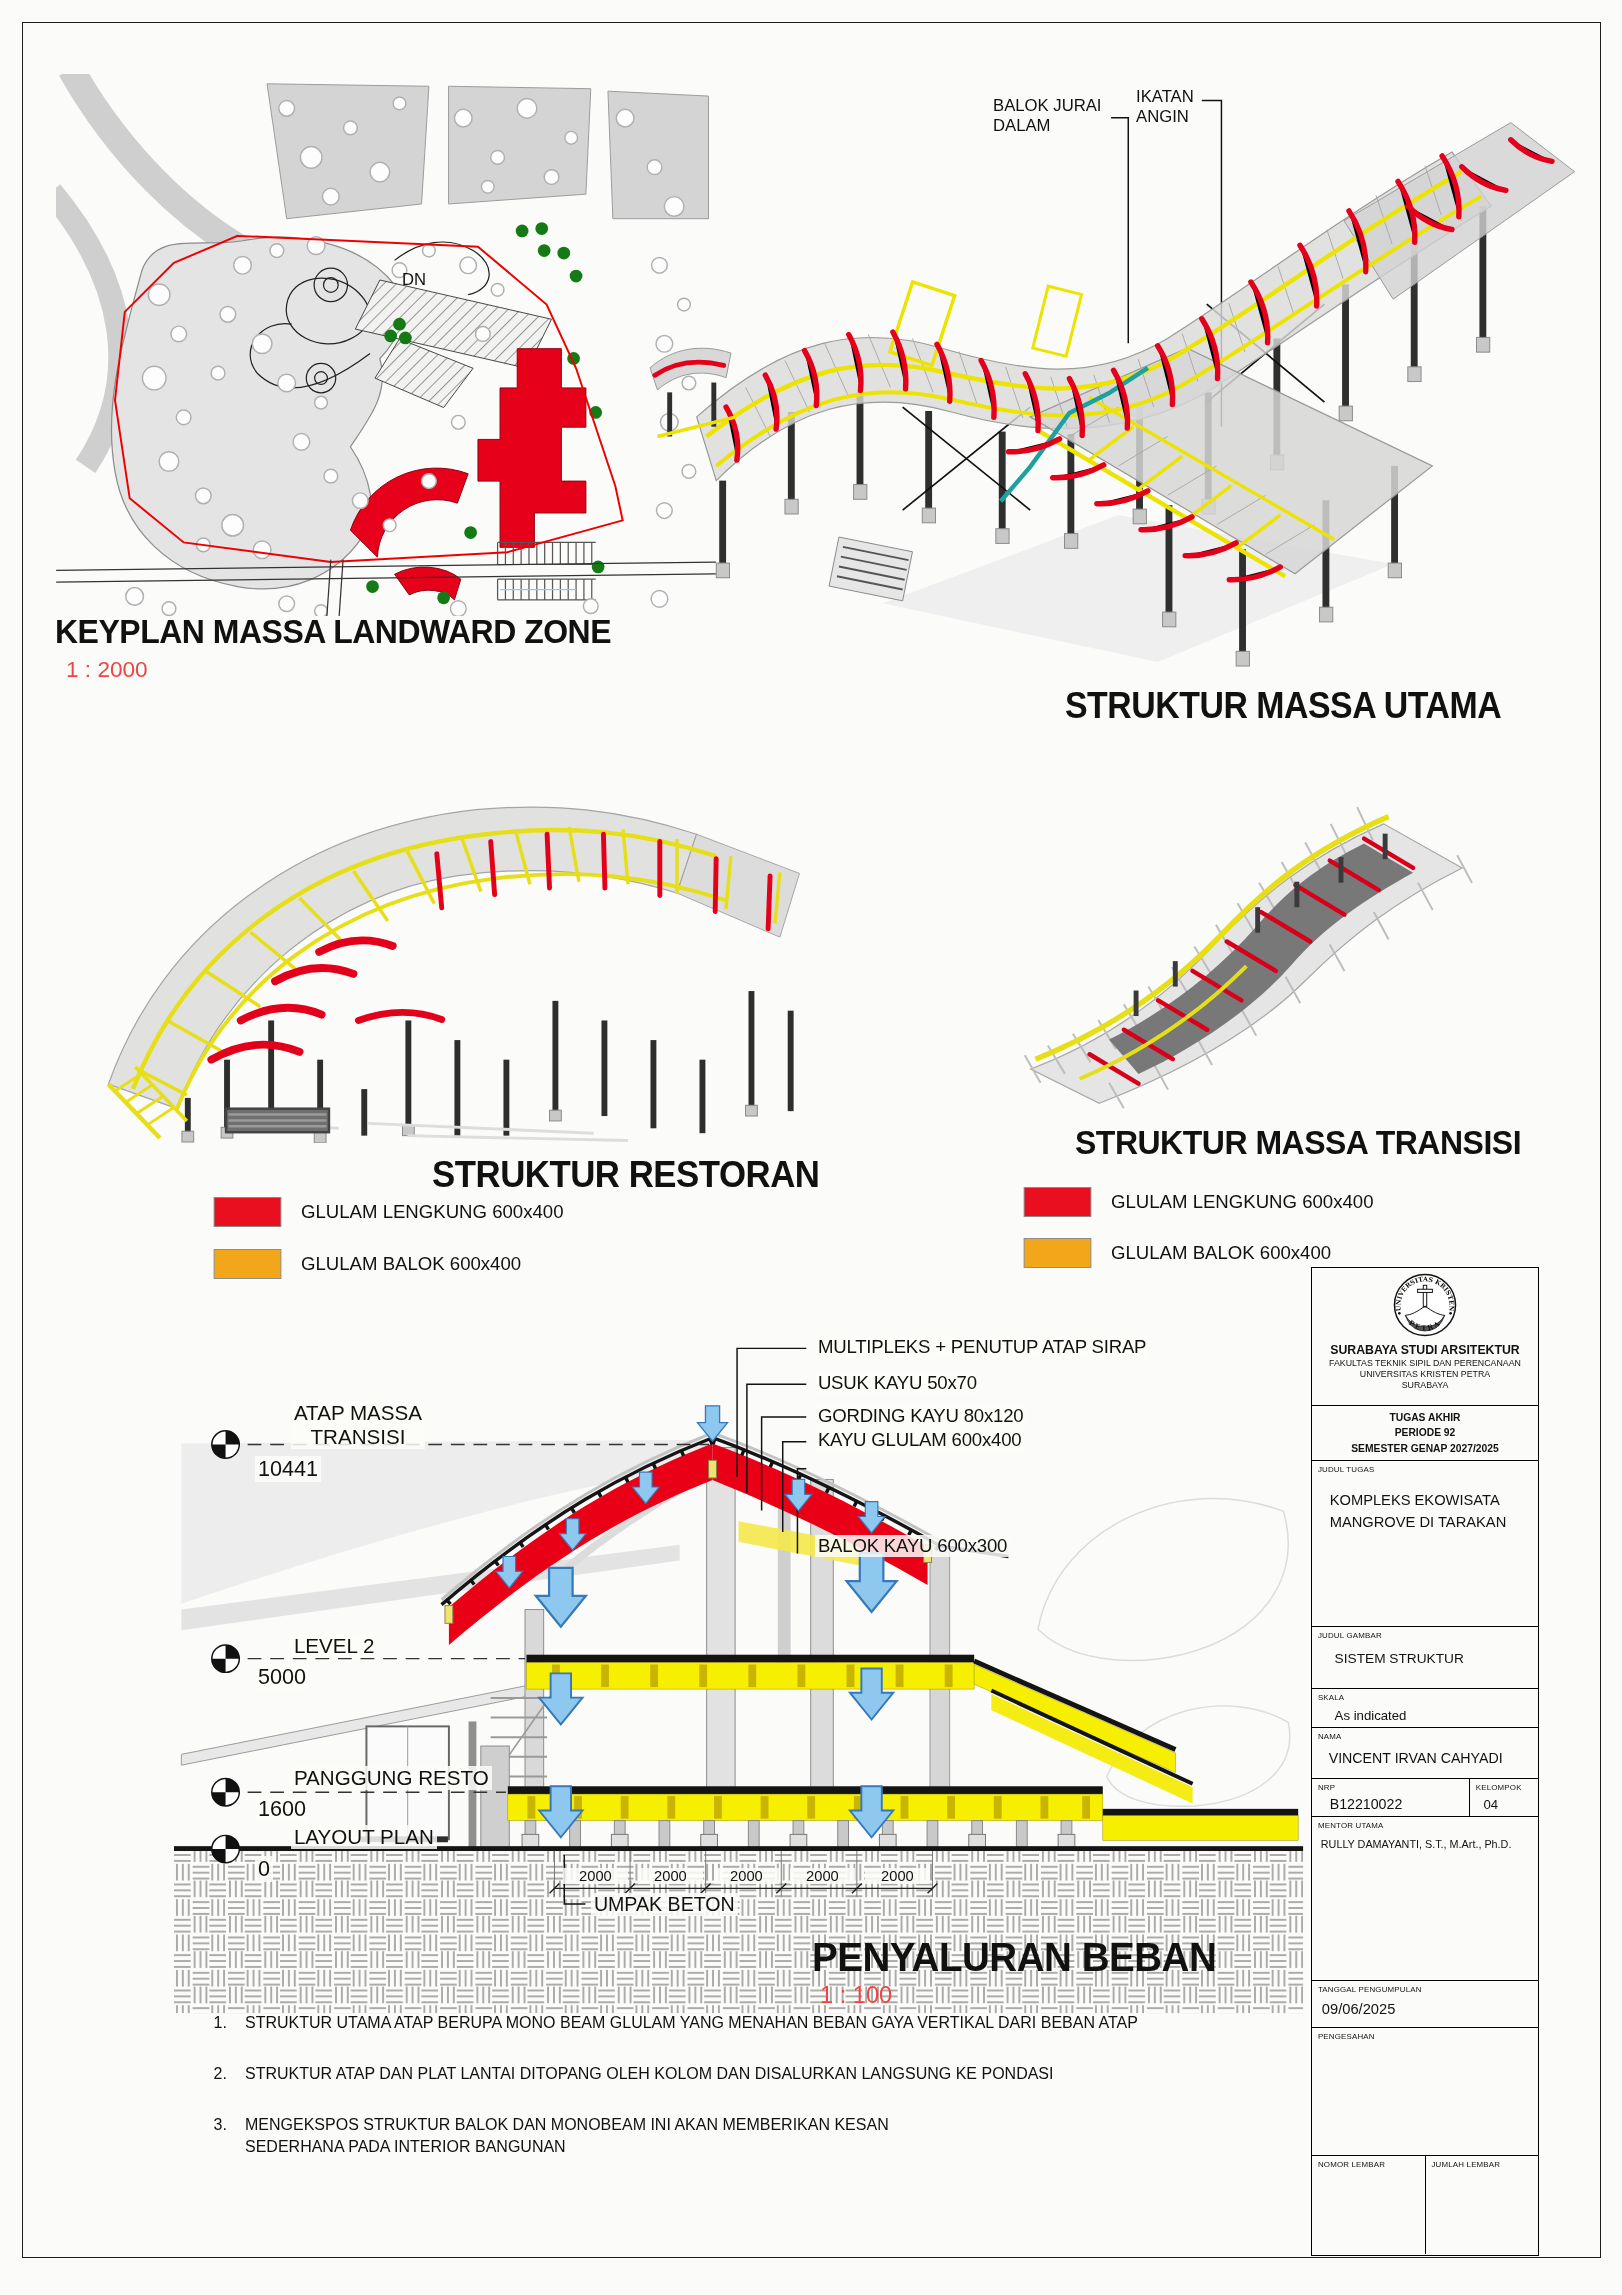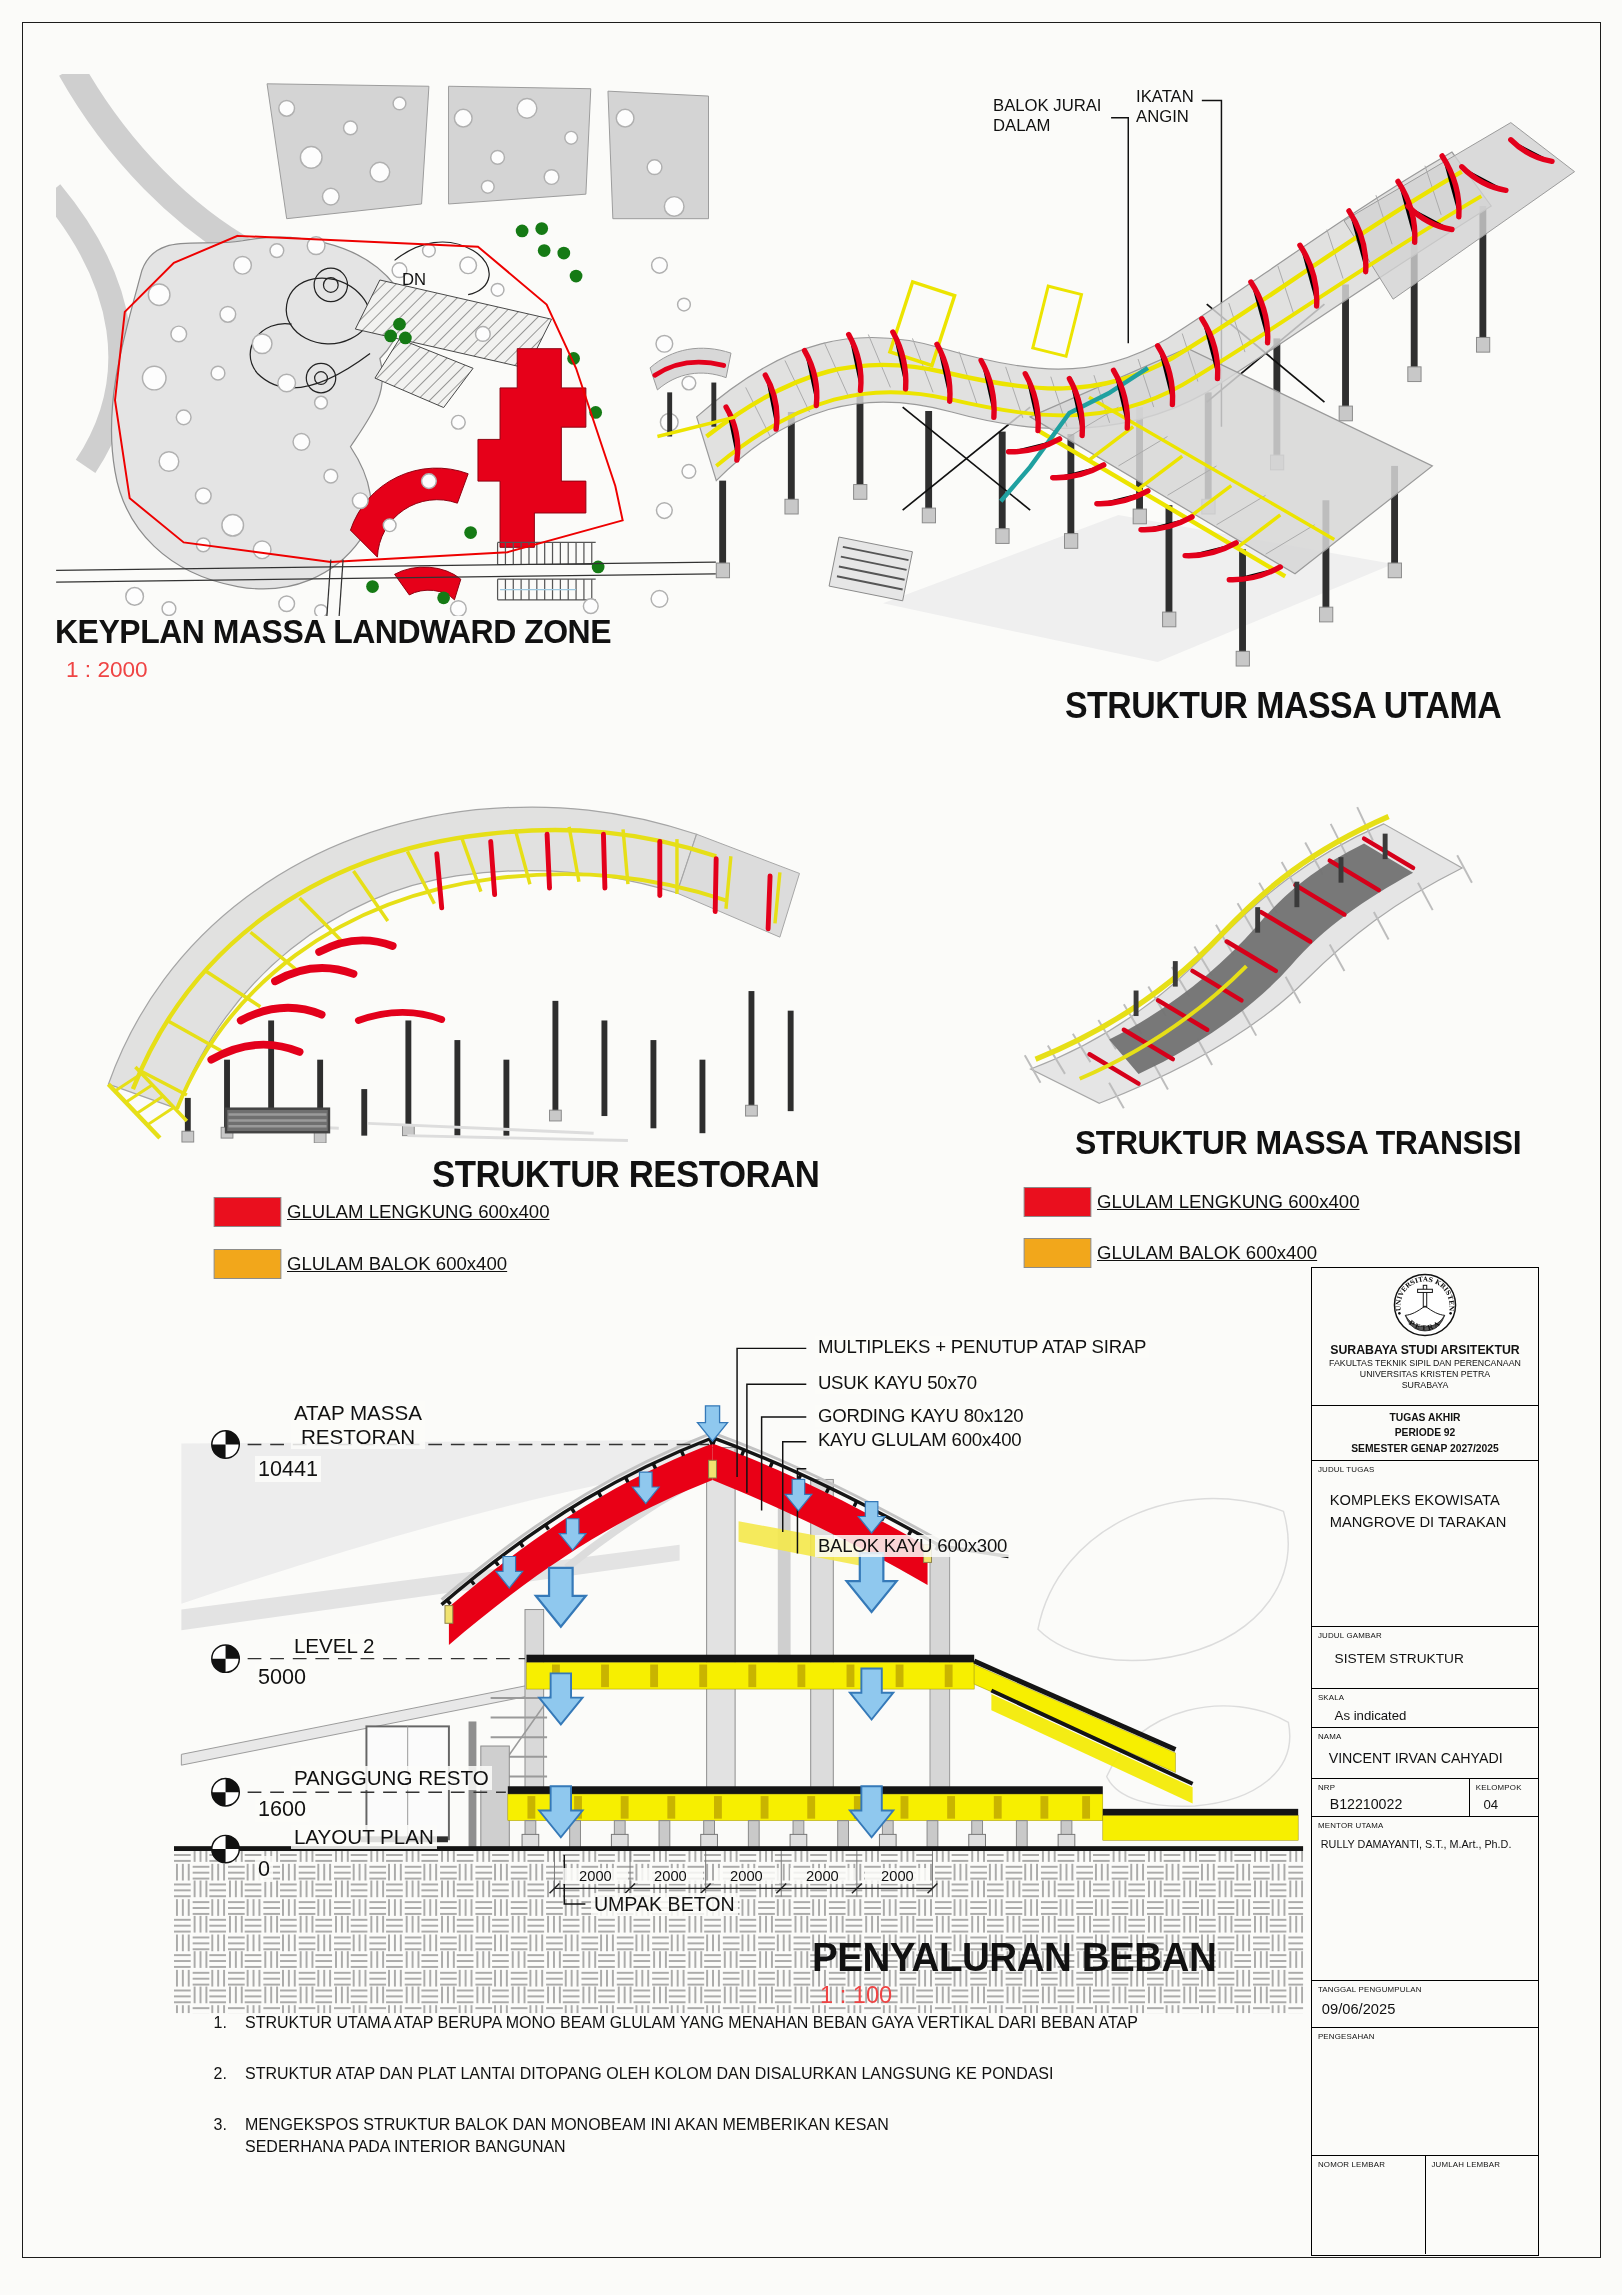--- a/index.html
+++ b/index.html
@@ -8,21 +8,21 @@
   .abs{position:absolute;}
   #frame{position:absolute;left:22px;top:22px;right:22px;bottom:37px;border:1.5px solid #1c1c1c;}
   .h-title{font-weight:700;letter-spacing:-0.5px;white-space:nowrap;transform:scaleX(.94);transform-origin:left;}
   .scale-txt{font-weight:400;color:#ef4444;white-space:nowrap;}
   .lbl{white-space:nowrap;background:rgba(251,251,249,.85);padding:0 2.9px;}
   .callout{font-size:18.6px;letter-spacing:-0.2px;}
   .lead-lbl{font-size:16.7px;line-height:1.18;}
   .lvl-name{font-size:20.6px;margin-left:36px;}
   .lvl-val{font-size:21.6px;}
   .dim{font-size:14.7px;width:59px;text-align:center;}
-  .legend-row{position:absolute;display:flex;align-items:center;gap:5px;text-decoration:underline;}
+  .legend-row{position:absolute;display:flex;align-items:center;gap:19px;}
   .legend-row svg{display:block;}
   .legend-row .label{font-size:18.6px;white-space:nowrap;}
   .notes{position:absolute;left:211px;top:2012px;width:1055px;}
   .note{position:relative;margin-bottom:28.5px;font-size:16px;line-height:1.4;}
   .note .num{position:absolute;left:2.5px;top:0;}
   .note .txt{display:block;margin-left:34px;}
   .note:nth-child(3) .txt{width:716px;}
   
   #tb{position:absolute;left:1311px;top:1267px;width:228px;height:989px;border:1.5px solid #000;box-sizing:border-box;background:#fbfbf9;}
   .tb-row{position:relative;border-bottom:1.5px solid #000;box-sizing:border-box;overflow:hidden;}
@@ -726,21 +726,21 @@
   </svg>
 
   <div class="abs lbl callout" style="left:815px;top:1336px">MULTIPLEKS + PENUTUP ATAP SIRAP</div>
   <div class="abs lbl callout" style="left:815px;top:1372px">USUK KAYU 50x70</div>
   <div class="abs lbl callout" style="left:815px;top:1405px">GORDING KAYU 80x120</div>
   <div class="abs lbl callout" style="left:815px;top:1429px">KAYU GLULAM 600x400</div>
   <div class="abs lbl callout" style="left:815px;top:1535px">BALOK KAYU 600x300</div>
 
   <div class="abs lbl lvl-name" style="left:255px;top:1401px;text-align:center">
     <div>ATAP MASSA</div>
-      <div>RESTORAN</div>
+      <div>TRANSISI</div>
   </div>
   <div class="abs lbl lvl-val" style="left:255px;top:1456px">10441</div>
   <div class="abs lbl lvl-name" style="left:255px;top:1634px">LEVEL 2</div>
   <div class="abs lbl lvl-val" style="left:255px;top:1664px">5000</div>
   <div class="abs lbl lvl-name" style="left:255px;top:1766px">PANGGUNG RESTO</div>
   <div class="abs lbl lvl-val" style="left:255px;top:1796px">1600</div>
   <div class="abs lbl lvl-name" style="left:255px;top:1825px">LAYOUT PLAN</div>
   <div class="abs lbl lvl-val" style="left:255px;top:1856px">0</div>
 
   <div class="abs lbl dim" style="left:563px;top:1868px">2000</div>

